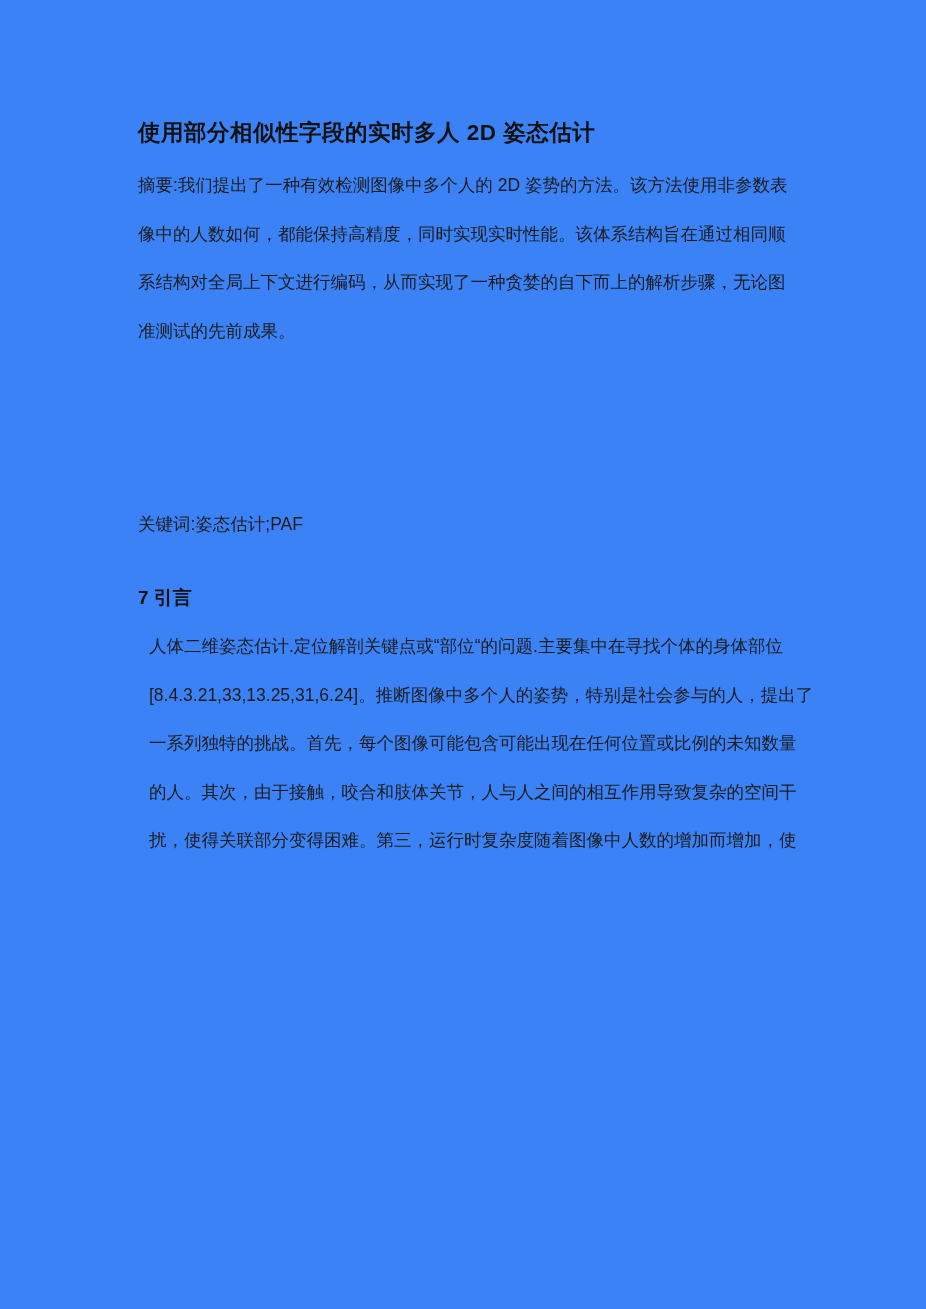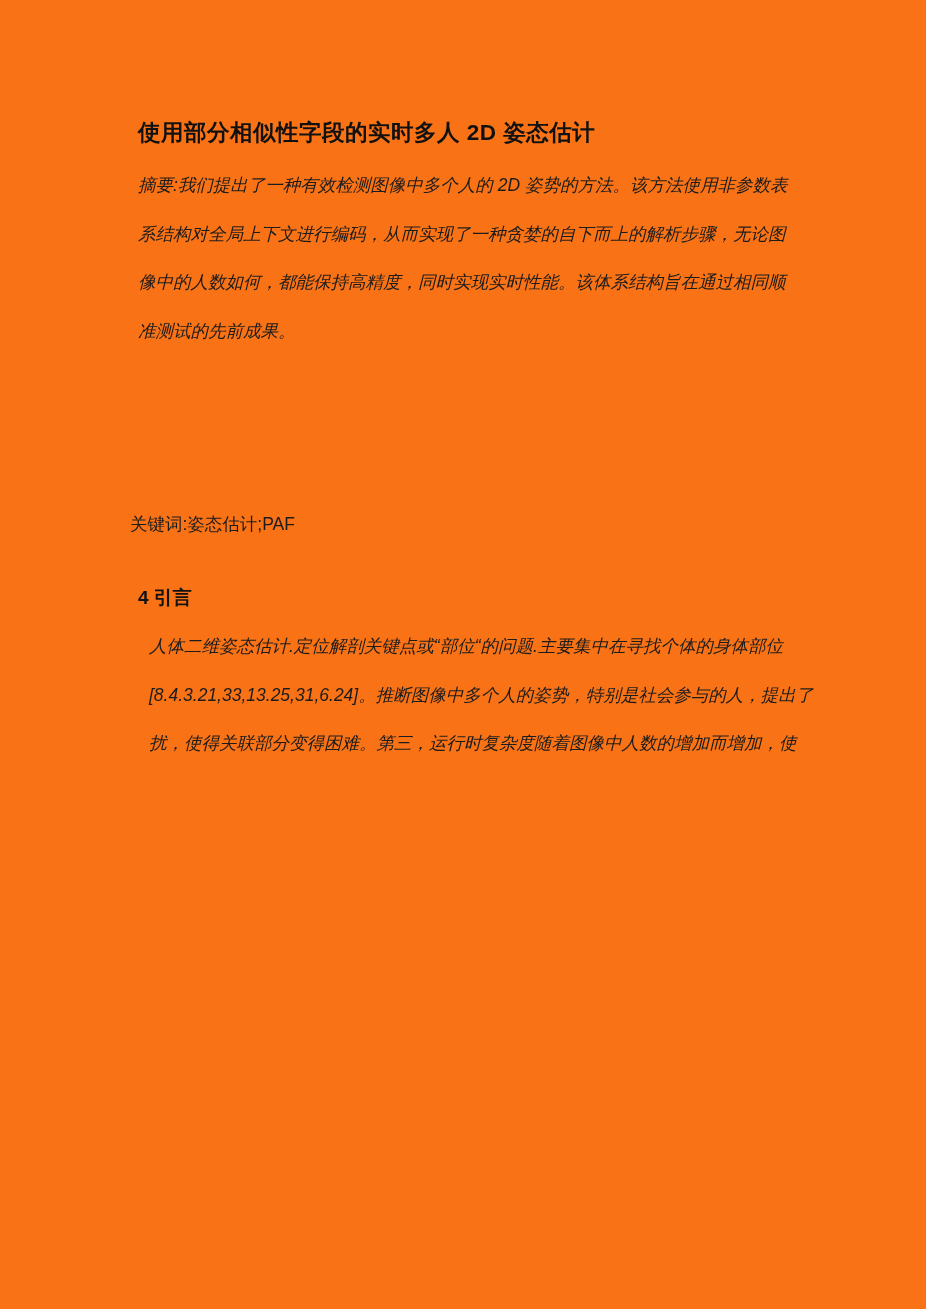--- a/index.html
+++ b/index.html
@@ -4,21 +4,21 @@
 <style>
   html, body {
     margin: 0;
     padding: 0;
     background: #ffffff;
   }
   .page {
     position: relative;
     width: 926px;
     height: 1309px;
-    background: #f97316;
+    background: #3b82f6;
     color: #1c1c1c;
     font-family: "Liberation Sans", "DejaVu Sans", sans-serif;
     overflow: hidden;
   }
   .doc-title {
     position: absolute;
     left: 138px;
     top: 118px;
     width: 660px;
     margin: 0;
@@ -32,26 +32,25 @@
   .para {
     position: absolute;
     left: 138px;
     width: 662px;
     font-size: 17.5px;
     line-height: 48.6px;
     font-weight: 400;
   }
   .para .line {
     white-space: nowrap;
-    font-style: italic;
   }
   .abstract { top: 161px; }
   .keywords-line {
     position: absolute;
-    left: 130px;
+    left: 138px;
     top: 500px;
     width: 662px;
     font-size: 17.5px;
     line-height: 48.6px;
     white-space: nowrap;
   }
   .section-heading {
     position: absolute;
     left: 138px;
     top: 584px;
@@ -67,28 +66,30 @@
 </style>
 </head>
 <body>
 
 <div class="page">
 
   <h1 class="doc-title">使用部分相似性字段的实时多人 2D 姿态估计</h1>
 
   <div class="para abstract">
     <div class="line">摘要:我们提出了一种有效检测图像中多个人的 2D 姿势的方法。该方法使用非参数表</div>
+    <div class="line">像中的人数如何，都能保持高精度，同时实现实时性能。该体系结构旨在通过相同顺</div>
     <div class="line">系结构对全局上下文进行编码，从而实现了一种贪婪的自下而上的解析步骤，无论图</div>
-    <div class="line">像中的人数如何，都能保持高精度，同时实现实时性能。该体系结构旨在通过相同顺</div>
     <div class="line">准测试的先前成果。</div>
   </div>
 
   <div class="keywords-line">关键词:姿态估计;PAF</div>
 
-  <h2 class="section-heading">4 引言</h2>
+  <h2 class="section-heading">7 引言</h2>
 
   <div class="para intro">
     <div class="line">人体二维姿态估计.定位解剖关键点或“部位“的问题.主要集中在寻找个体的身体部位</div>
     <div class="line">[8.4.3.21,33,13.25,31,6.24]。推断图像中多个人的姿势，特别是社会参与的人，提出了</div>
+    <div class="line">一系列独特的挑战。首先，每个图像可能包含可能出现在任何位置或比例的未知数量</div>
+    <div class="line">的人。其次，由于接触，咬合和肢体关节，人与人之间的相互作用导致复杂的空间干</div>
     <div class="line">扰，使得关联部分变得困难。第三，运行时复杂度随着图像中人数的增加而增加，使</div>
   </div>
 
 </div>
 
 </body></html>

